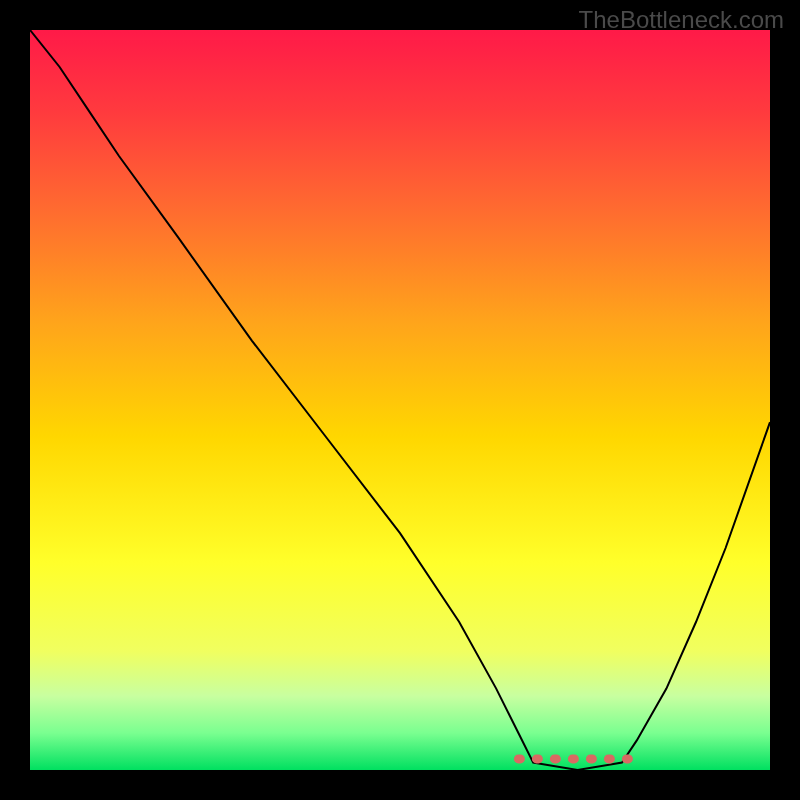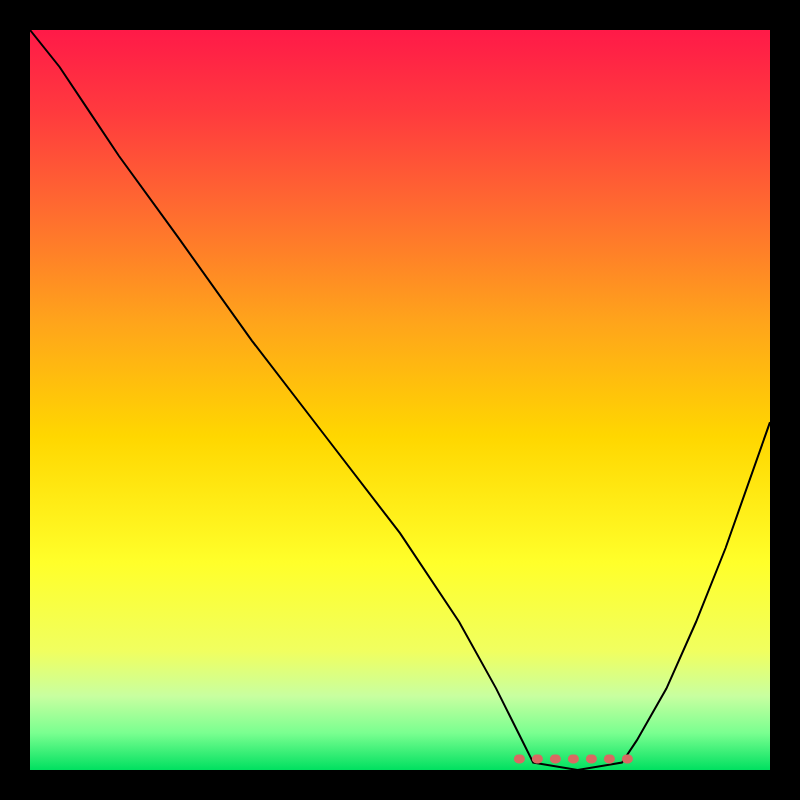--- a/index.html
+++ b/index.html
@@ -18,19 +18,20 @@
   #7aff90 95%,
   #00e060 100%)}
 svg{position:absolute;left:0;top:0}
 .curve{stroke:#000;stroke-width:2;fill:none}
 .flat{stroke:#d86a62;stroke-width:9;fill:none;stroke-linecap:round;stroke-dasharray:2 16}
 </style>
 </head>
 <body>
 
 <div class="wrap">
+  <div class="watermark">TheBottleneck.com</div>
   <div class="plot">
     <svg width="740" height="740" viewBox="0 0 740 740">
       <path id="curvePath" class="curve" d="M0.0 0.0 L29.6 37.0 L59.2 81.4 L88.8 125.8 L148.0 207.2 L222.0 310.8 L296.0 407.0 L370.0 503.2 L429.2 592.0 L466.2 658.6 L488.4 703.0 L503.2 732.6 L547.6 740.0 L592.0 732.6 L606.8 710.4 L636.4 658.6 L666.0 592.0 L695.6 518.0 L740.0 392.2"></path>
       <path id="flatPath" class="flat" d="M 488.4 728.9 L 606.8 728.9"></path>
     </svg>
   </div>
 </div>
 
 </body></html>

